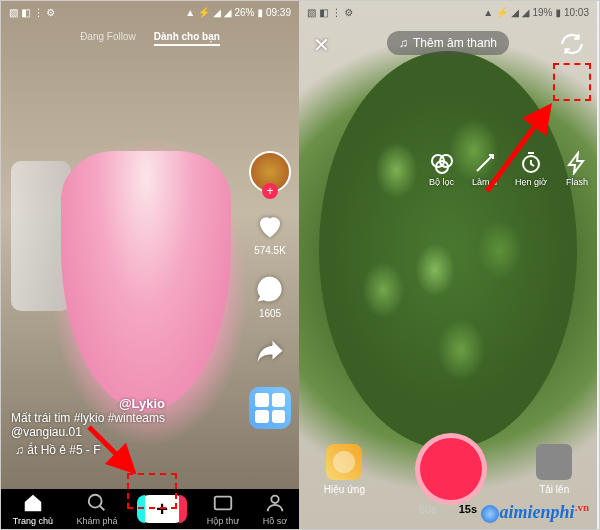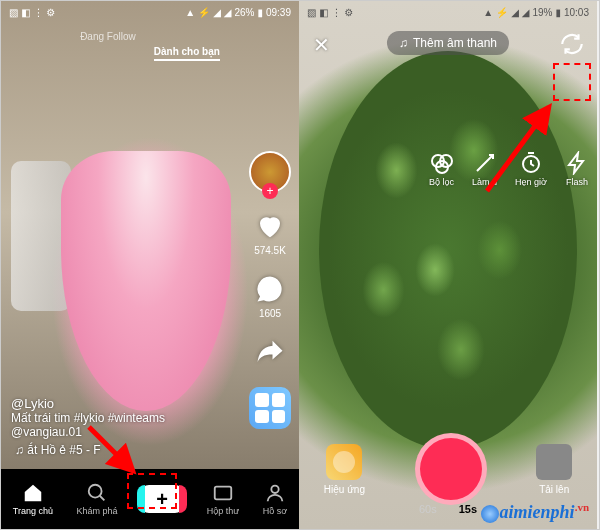--- a/index.html
+++ b/index.html
@@ -47,21 +47,21 @@
     background: linear-gradient(90deg,#eee 0%,#ddd 50%,#ccc 100%);
     border-radius: 10px;
     opacity:0.65;
   }
   .tabs {
     position:absolute; top:30px; left:0; right:0;
     display:flex; justify-content:center; gap:18px;
     color:#fff; font-size:10px; z-index:20;
   }
   .tabs span { opacity:0.7; }
-  .tabs .active { opacity:1; font-weight:600; border-bottom:2px solid #fff; padding-bottom:2px;margin-top:15px;}
+  .tabs .active { opacity:1; font-weight:600; border-bottom:2px solid #fff; padding-bottom:2px;}
   .side-actions {
     position:absolute; right:8px; top:150px; display:flex; flex-direction:column;
     align-items:center; gap:18px; color:#fff; z-index:20;
   }
   .avatar {
     width:42px; height:42px; border-radius:50%;
     background: radial-gradient(circle,#c93 0%,#a52 100%);
     border:2px solid #fff; position:relative;
   }
   .avatar::after{
@@ -76,24 +76,24 @@
     width:42px; height:42px; border-radius:10px;
     background: linear-gradient(45deg,#5ba8f5,#7ec8ff);
     display:grid; grid-template-columns:1fr 1fr; grid-template-rows:1fr 1fr;
     gap:3px; padding:6px;
   }
   .disc div{ background:#fff; border-radius:3px;}
   .caption {
     position:absolute; left:10px; bottom:72px; color:#fff; font-size:12px; z-index:20;
     text-shadow:0 0 3px rgba(0,0,0,0.6);
   }
-  .caption .user{ font-weight:400; font-size:13px;}
+  .caption .user{ font-weight:700; font-size:13px;text-align:right;}
   .caption .music{ display:flex; align-items:center; gap:4px; margin-top:4px;}
   .bottom-nav {
-    position:absolute; bottom:0; left:0; right:0; height:60px;
+    position:absolute; bottom:0; left:0; right:0; height:40px;
     background:#000; display:flex; justify-content:space-around; align-items:center;
     color:#bbb; z-index:20;
   }
   .nav-item { text-align:center; font-size:9px; display:flex; flex-direction:column; align-items:center; gap:2px;}
   .nav-item.active{ color:#fff;}
   .nav-item svg{ width:22px; height:22px; fill:currentColor;}
   .plus-btn {
     width:42px; height:28px; background:#fff; border-radius:8px;
     display:flex; align-items:center; justify-content:center;
     position:relative;

